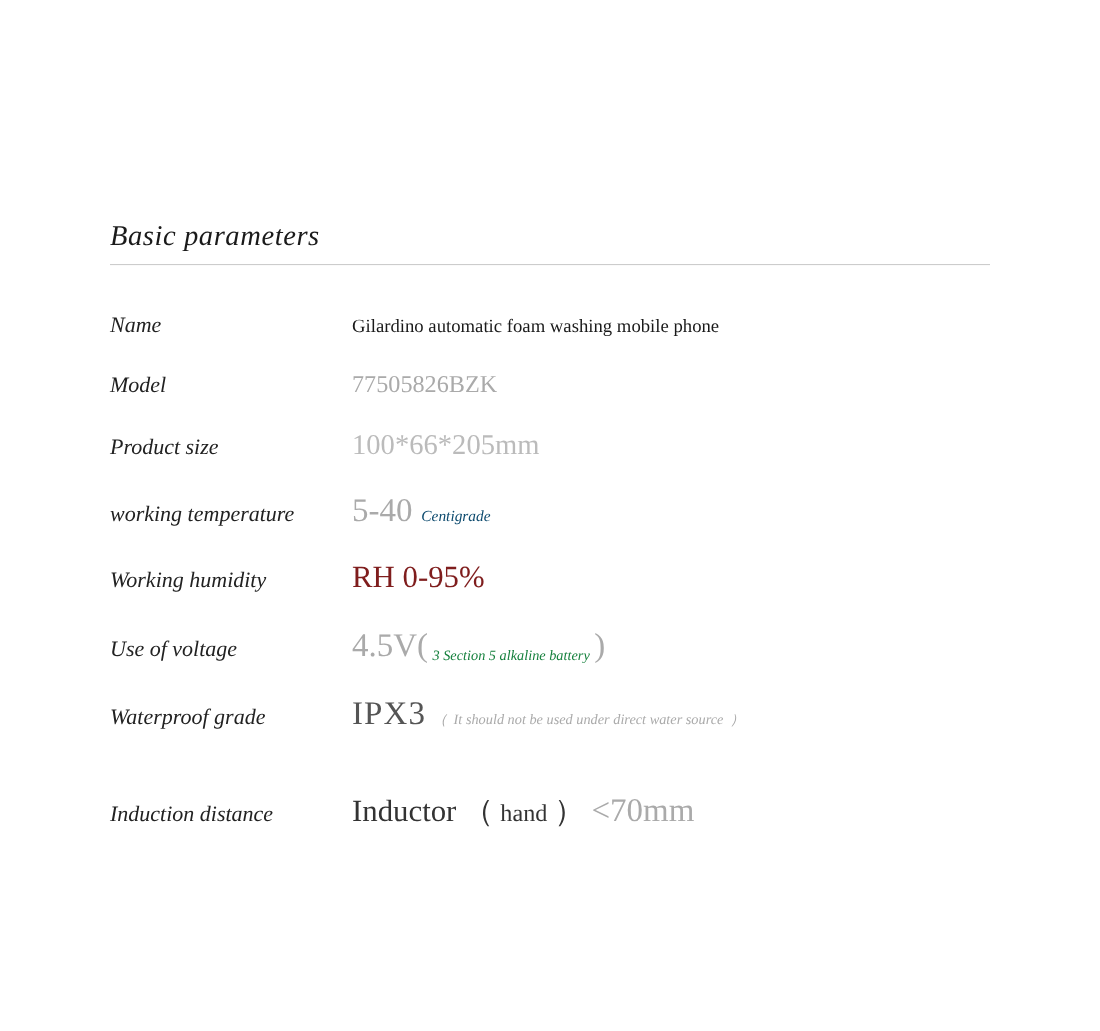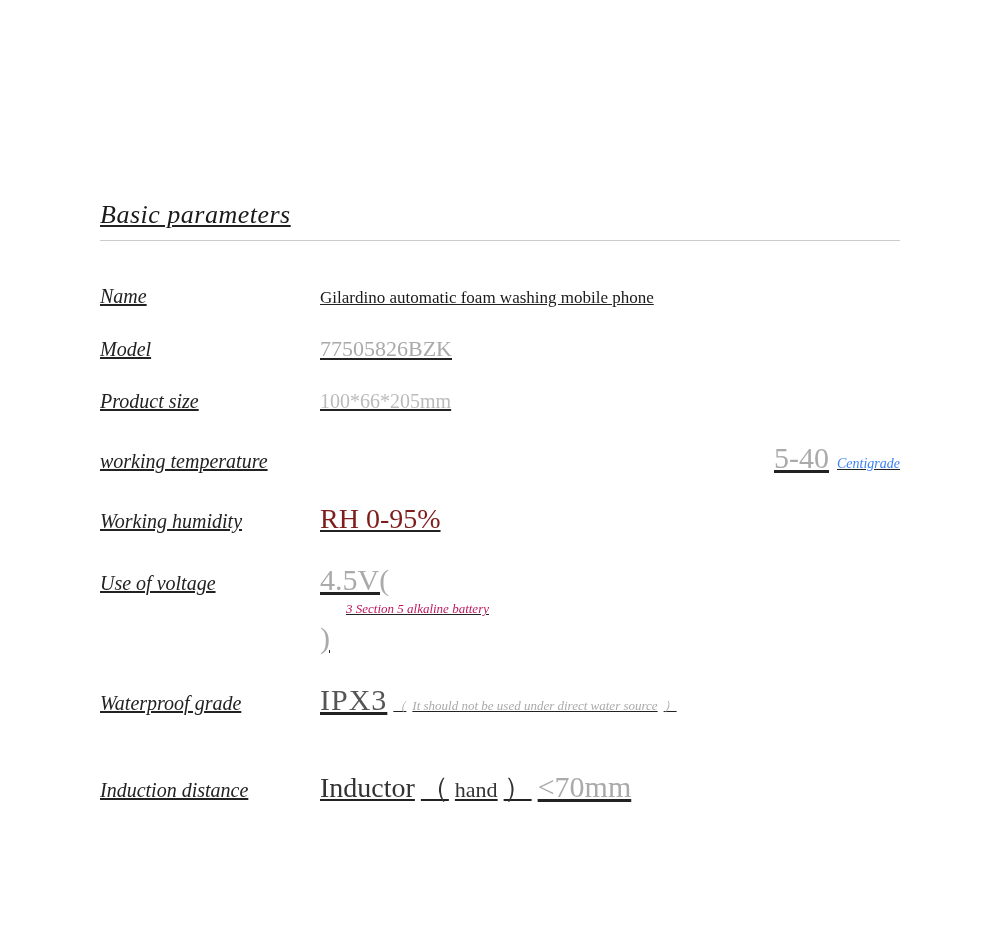--- a/index.html
+++ b/index.html
@@ -16,21 +16,20 @@
       color: #222222;
       overflow: hidden;
     }
 
     .page-container {
       width: 1000px;
       height: 937px;
       padding: 0 100px;
       display: flex;
       flex-direction: column;
-      text-decoration: underline;
     }
 
     .top-spacer {
       height: 200px;
     }
 
     .section-title {
       font-size: 26px;
       font-weight: normal;
       color: #1a1a1a;
@@ -80,68 +79,65 @@
 
     
     .param-value.model-value {
       font-size: 22px;
       color: #aaaaaa;
       font-weight: normal;
     }
 
     
     .param-value.size-value {
-      font-size: 20px;
+      font-size: 26px;
       color: #bbbbbb;
       font-weight: normal;
     }
 
     
     .param-value.temp-value {
       display: flex;
       align-items: baseline;
       gap: 8px;
-      justify-content: flex-end;
     }
 
     .temp-large {
       font-size: 30px;
       color: #aaaaaa;
     }
 
     .temp-unit {
       font-size: 14px;
-      color: #3b82f6;
+      color: #0c4a6e;
       font-style: italic;
     }
 
     
     .param-value.humidity-value {
       font-size: 28px;
       color: #7f1d1d;
     }
 
     
     .param-value.voltage-value {
       display: flex;
-      align-items: flex-start;
+      align-items: flex-end;
       gap: 4px;
-      flex-direction: column;
     }
 
     .voltage-large {
       font-size: 30px;
       color: #aaaaaa;
     }
 
     .voltage-detail {
       font-size: 13px;
-      color: #be185d;
-      font-style: italic;
-      margin-left: 26px;
+      color: #15803d;
+      font-style: italic;
     }
 
     
     .param-value.waterproof-value {
       display: flex;
       align-items: baseline;
       gap: 6px;
     }
 
     .waterproof-large {

